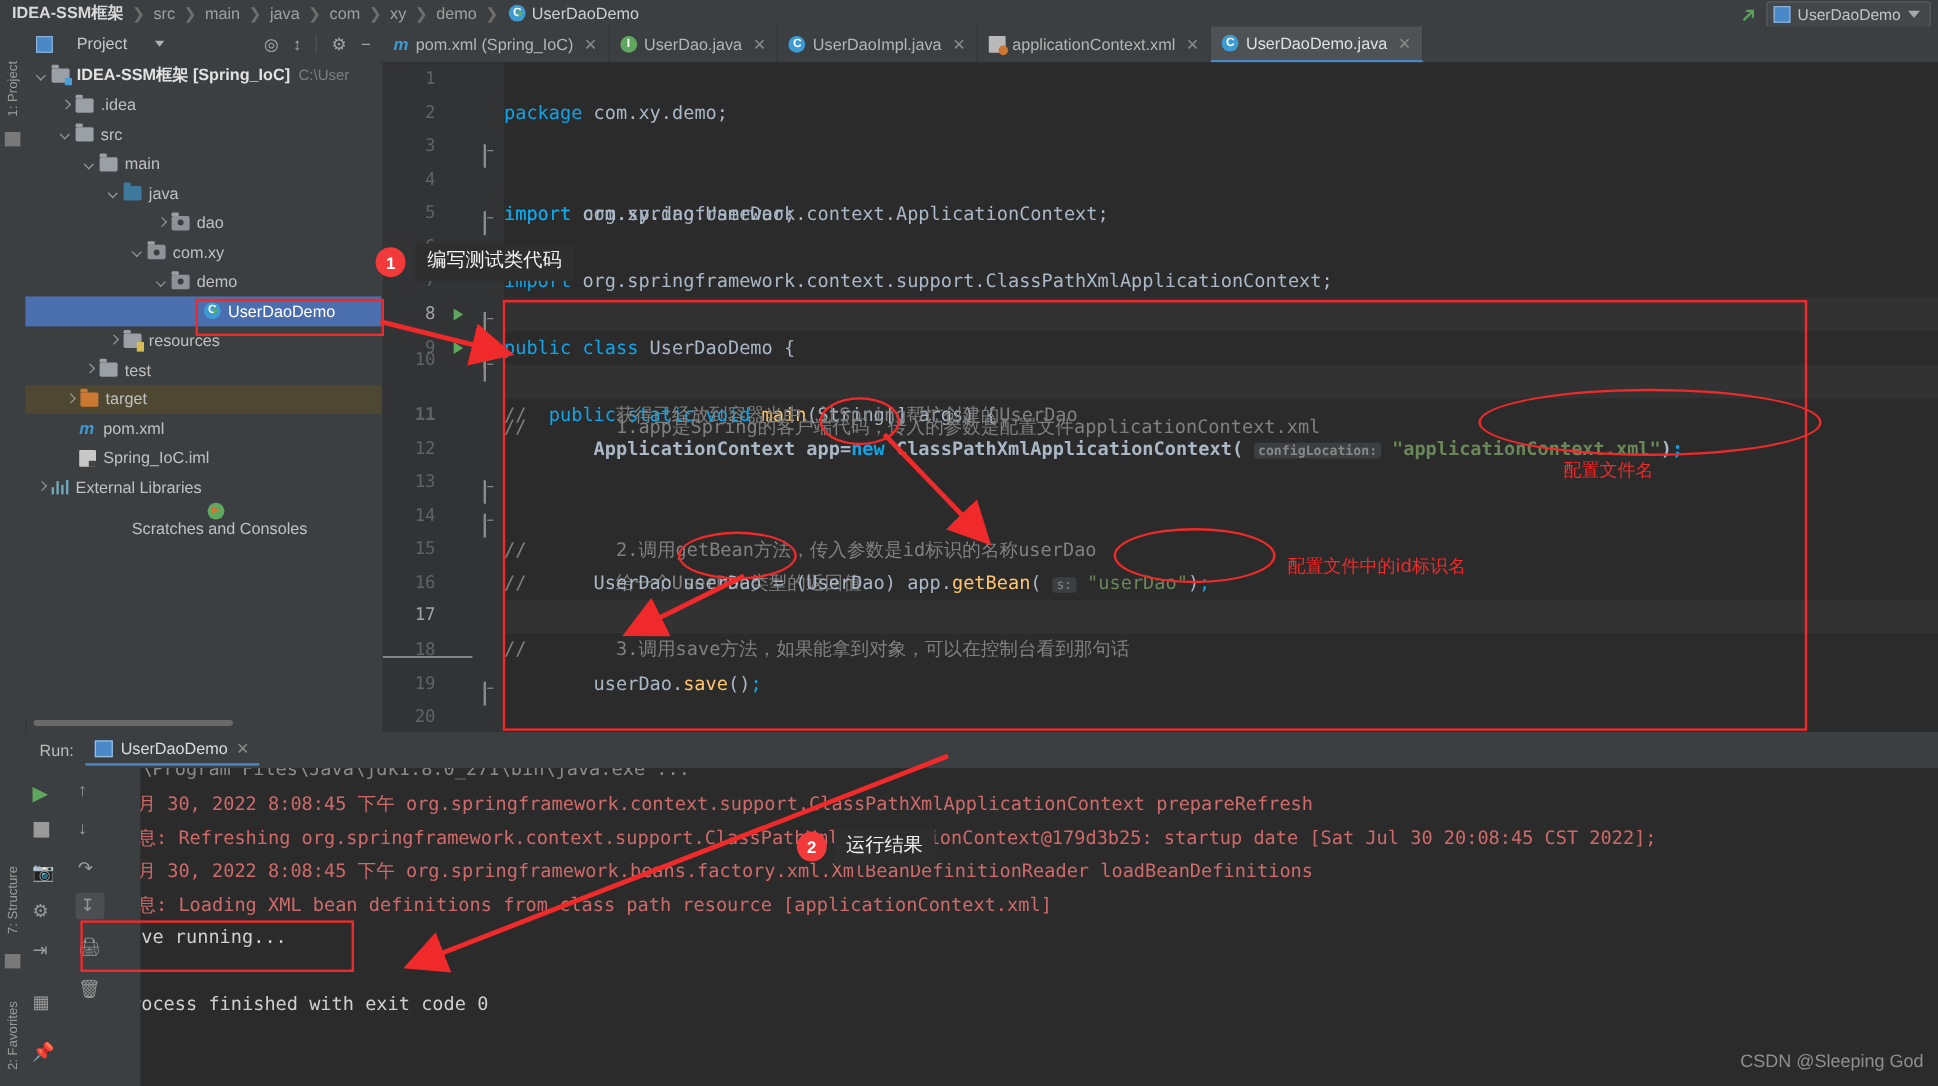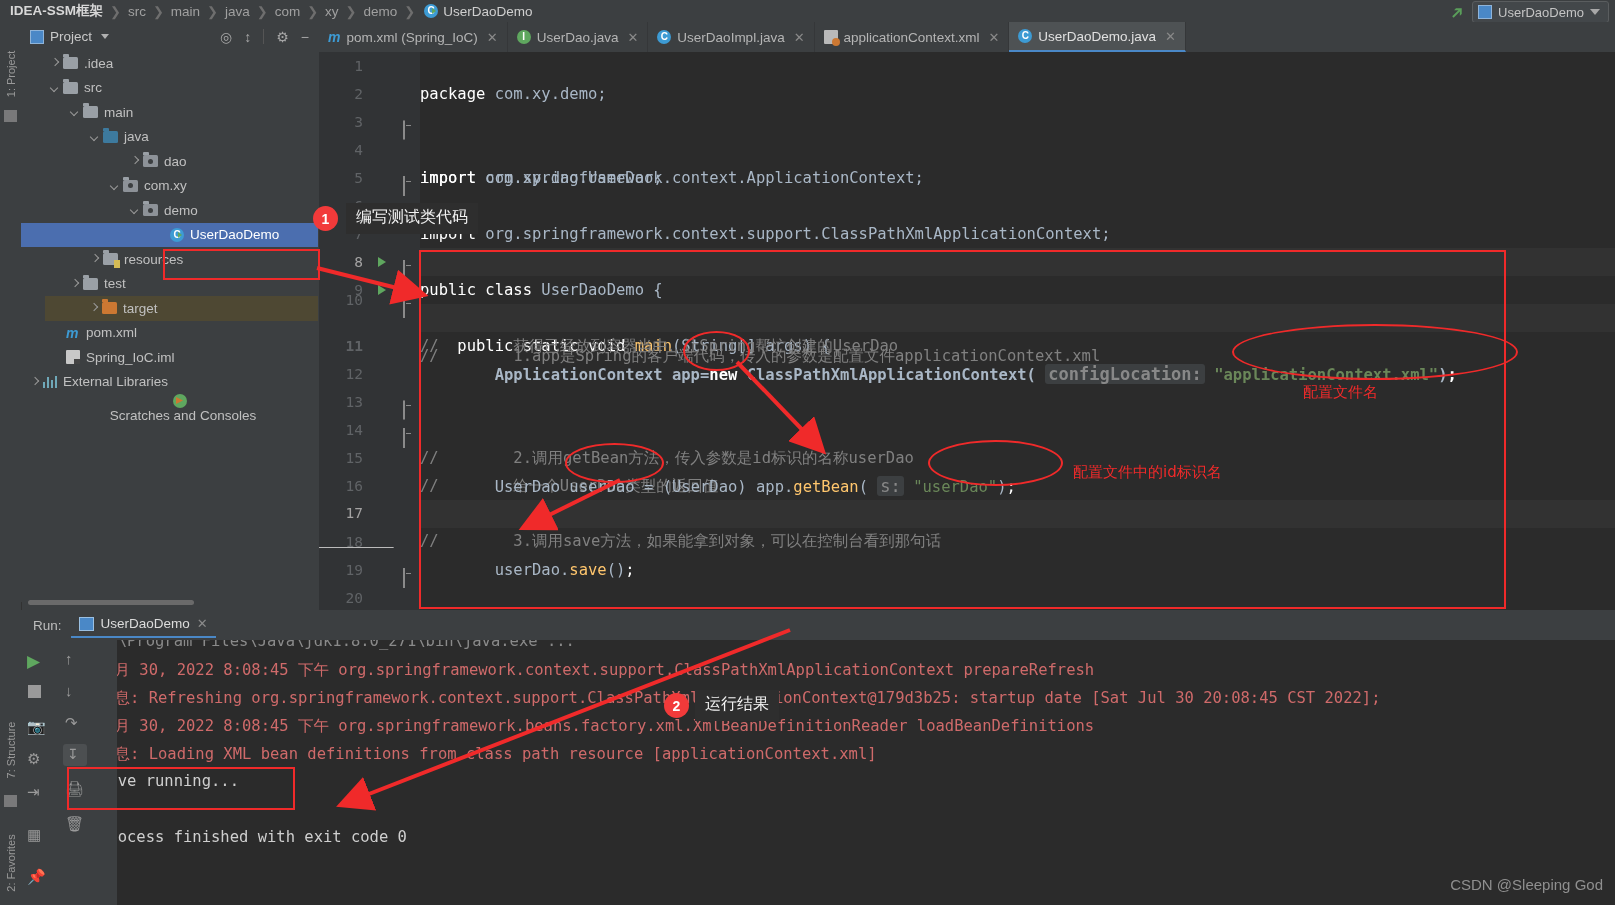--- a/index.html
+++ b/index.html
@@ -25,21 +25,21 @@
   
   .vstrip{position:absolute;left:0;top:22px;width:21px;height:883px;background:#3c3f41;
           border-right:1px solid #323232;}
   .vlabel{position:absolute;left:-26px;width:74px;text-align:center;font-size:11px;color:#9a9a9a;
           transform:rotate(-90deg);white-space:nowrap;}
   .vicon{position:absolute;left:4px;width:13px;height:12px;background:#8d8d8d;opacity:.75;}
 
   
   .proj-header{position:absolute;left:21px;top:22px;width:297px;height:29px;background:#3c3f41;
                display:flex;align-items:center;border-bottom:1px solid #2f3133;}
-  .ph-left{display:flex;align-items:center;gap:6px;padding-left:9px;font-size:13.5px;color:#c9c9c9;}
+  .ph-left{display:flex;align-items:center;gap:20px;padding-left:9px;font-size:13.5px;color:#c9c9c9;}
   .ph-sq{width:12px;height:12px;background:#4a88c7;border:1px solid #8fb4d9;}
   .ph-caret{width:0;height:0;border-left:4.5px solid transparent;border-right:4.5px solid transparent;
             border-top:5.5px solid #b0b0b0;margin-left:3px;}
   .ph-icons{margin-left:auto;display:flex;align-items:center;gap:12px;padding-right:9px;color:#a6a6a6;font-size:14px;}
   .ph-div{width:1px;height:15px;background:#555;}
 
   .tree{position:absolute;left:21px;top:51px;width:297px;height:551px;background:#3c3f41;overflow:hidden;}
   .row{position:relative;height:24.5px;display:flex;align-items:center;font-size:13.5px;color:#c0c0c0;white-space:nowrap;}
   .row.sel{background:#4b6eaf;}
   .row.hl{background:#4e4833;}
@@ -88,23 +88,23 @@
       border-radius:50%;background:#cc7832;}
   .editor{position:absolute;left:319px;top:52px;width:1296px;height:558px;background:#2b2b2b;overflow:hidden;}
   .gutbg{position:absolute;left:0;top:0;width:101px;height:558px;background:#313335;}
   .codearea{position:absolute;left:0;top:0;width:1296px;height:558px;
             font-family:"DejaVu Sans Mono","Liberation Mono",monospace;font-size:15.5px;}
   .ln{position:absolute;height:28px;line-height:28px;white-space:pre;}
   .lnum{position:absolute;width:44px;text-align:right;color:#606366;font-size:14.5px;left:0;}
   .lnum.cur{color:#a4a3a3;}
   .curline{position:absolute;left:101px;width:1195px;height:28px;background:#323232;}
   .code{position:absolute;left:101px;color:#a9b7c6;}
-  .kw{color:#ffffff;} .str{color:#6a8759;} .cmt{color:#808080;}
+  .kw{color:#0ea5e9;} .str{color:#6a8759;} .cmt{color:#808080;}
   .meth{color:#ffc66d;} .pun{color:#a9b7c6;}
-  .hintparam{background:#3c3f41;color:#888;border-radius:3px;padding:0 3px;font-size:17px;}
+  .hintparam{background:#3c3f41;color:#888;border-radius:3px;padding:0 3px;font-size:11px;}
   .fold{position:absolute;left:84px;width:11px;height:11px;margin-top:8px;}
   .fold .box{width:9px;height:9px;border:1px solid #8a8a8a;position:relative;}
   .fold .box::after{content:"";position:absolute;left:1.5px;top:3.5px;width:5px;height:1px;background:#8a8a8a;}
   .fold.dn .box{border-radius:1px;}
   .runmark{position:absolute;left:59px;margin-top:9px;width:0;height:0;
      border-left:8px solid #5fa75f;border-top:5px solid transparent;border-bottom:5px solid transparent;}
 
   
   .runhdr{position:absolute;left:21px;top:610px;width:1594px;height:30px;background:#3c3f41;
           display:flex;align-items:center;gap:9px;padding-left:12px;font-size:13.5px;color:#bdbdbd;}
@@ -182,20 +182,26 @@
       <span>◎</span>
       <span>↕</span>
       <span class="ph-div"></span>
       <span>⚙</span>
       <span>−</span>
     </div>
   </div>
 
   <div class="tree">
 
+    <div class="row" style="padding-left:8px;">
+      <span class="arrow d"></span>
+      <span class="fld mod"></span>
+      <span class="bold">IDEA-SSM框架 [Spring_IoC]</span>
+      <span class="dim">C:\User</span>
+    </div>
 
     <div class="row" style="padding-left:28px;">
       <span class="arrow r"></span>
       <span class="fld"></span>
       <span>.idea</span>
     </div>
 
     <div class="row" style="padding-left:28px;">
       <span class="arrow d"></span>
       <span class="fld"></span>
@@ -242,21 +248,21 @@
       <span class="fld res"></span>
       <span>resources</span>
     </div>
 
     <div class="row" style="padding-left:48px;">
       <span class="arrow r"></span>
       <span class="fld"></span>
       <span>test</span>
     </div>
 
-    <div class="row hl" style="padding-left:43px;margin-left:24px;">
+    <div class="row hl" style="padding-left:32px;">
       <span class="arrow r"></span>
       <span class="fld orange"></span>
       <span>target</span>
     </div>
 
     <div class="row" style="padding-left:45px;">
       <span class="mico">m</span>
       <span>pom.xml</span>
     </div>
 

